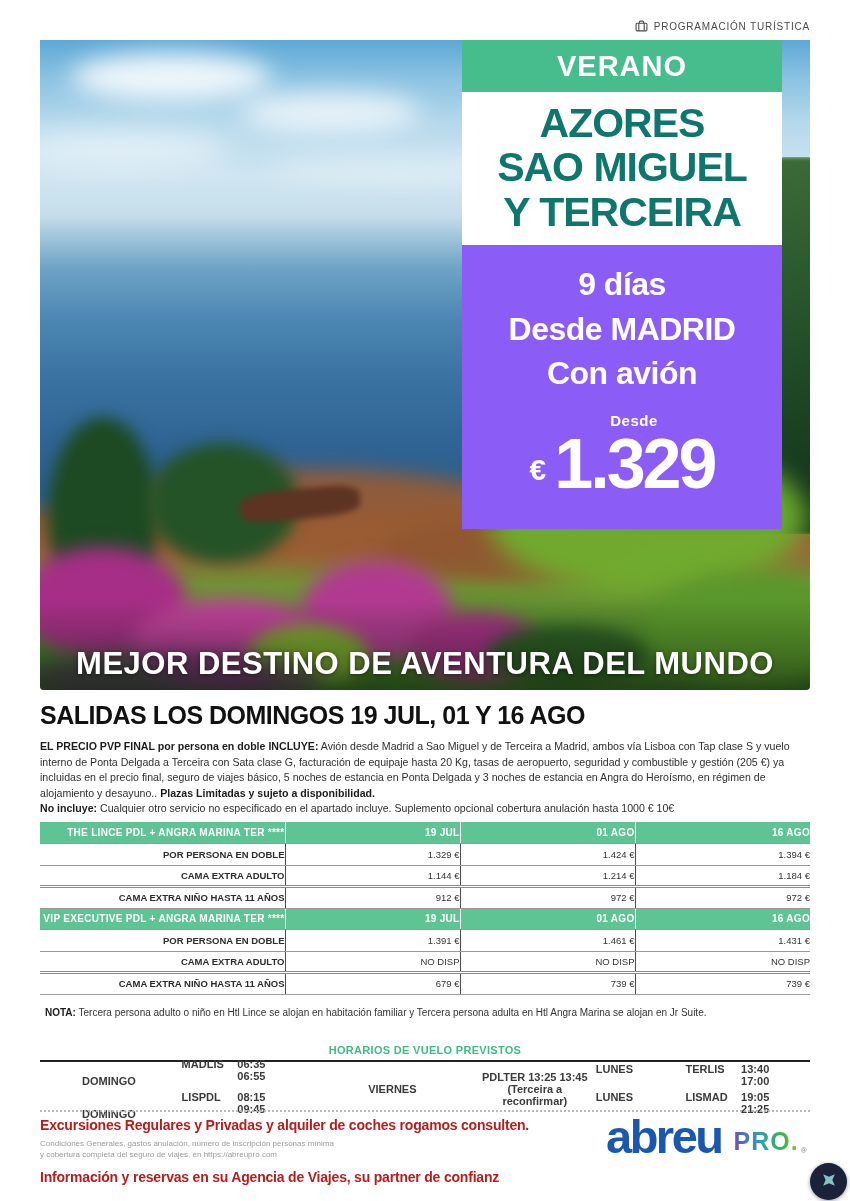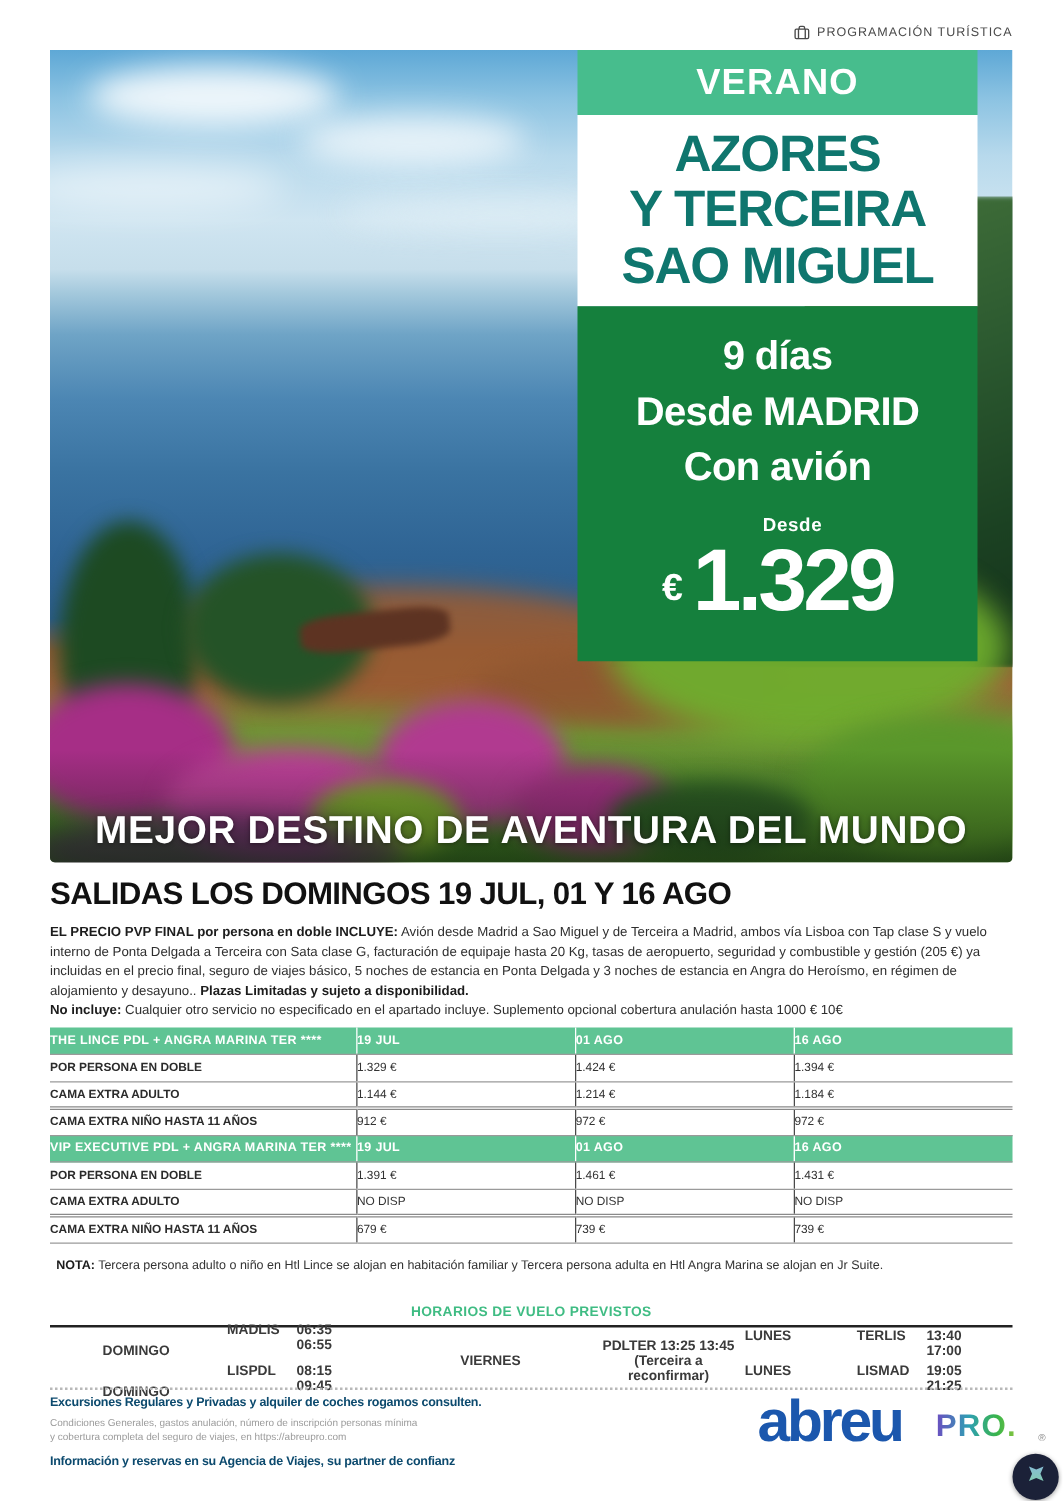--- a/index.html
+++ b/index.html
@@ -27,40 +27,40 @@
     background:linear-gradient(180deg, rgba(10,25,8,0) 0%, rgba(10,25,8,.35) 70%, rgba(10,25,8,.5) 100%); }
   .hero-banner { position:absolute; left:0; bottom:8px; width:100%; text-align:center;
     font-size:31px; font-weight:700; color:#fff; letter-spacing:.5px; text-shadow:0 1px 4px rgba(0,0,0,.45); }
 
   
   .green-box { position:absolute; top:0; left:422px; width:320px; }
   .box-season { background:#47bd8d; color:#fff; height:52px; line-height:52px; text-align:center;
     font-size:29px; font-weight:900; letter-spacing:1px; }
   .box-title { background:#fff; color:#0f766e; text-align:center; padding:9px 0 11px;
     font-size:41px; font-weight:900; line-height:1.08; letter-spacing:-1px; }
-  .box-body { background:#15803d; color:#fff; text-align:center; padding:17px 0 30px; }
+  .box-body { background:#8b5cf6; color:#fff; text-align:center; padding:17px 0 30px; }
   .box-line { font-size:32px; font-weight:800; line-height:1.4; letter-spacing:-.5px; }
   .box-desde { font-size:15px; font-weight:700; margin-top:16px; letter-spacing:.5px;margin-left:24px; }
   .price-row { margin-top:0; line-height:1; white-space:nowrap; }
   .price-cur { font-size:30px; font-weight:700; vertical-align:8px; margin-right:8px; }
   .price-amt { font-size:70px; font-weight:900; letter-spacing:-3px; }
 
   
   .salidas { position:absolute; top:701px; left:40px; width:770px;
     font-size:25px; font-weight:900; color:#111; letter-spacing:-.5px; }
   .para { position:absolute; left:40px; width:772px; font-size:10.6px; line-height:1.48; color:#2e2e2e; }
   .p-inc { top:739px; }
   .p-noinc { top:801px; }
   .para b { font-weight:700; color:#1c1c1c; }
 
   
   .ptable { position:absolute; top:822px; left:40px; width:770px; }
   .ptable table { width:100%; border-collapse:collapse; table-layout:fixed; }
   .ptable col.c0 { width:245px; } .ptable col.c1, .ptable col.c2, .ptable col.c3 { width:175px; }
-  .ptable td { height:21.5px; text-align:left; vertical-align:middle; font-size:9.5px; }
+  .ptable td { height:21.5px; text-align:right; vertical-align:middle; font-size:9.5px; }
   .ghead td { background:#5fc494; color:#fff; font-weight:900; letter-spacing:.3px; font-size:10px; border-bottom:1px solid #9a9a9a; }
   .ghead td + td { border-left:1px solid #fff; }
   .grow td { border-bottom:1px solid #9a9a9a; color:#333; }
   .grow td + td { border-left:1px solid #4a4a4a; }
   .grow td.lbl { font-weight:700; color:#2b2b2b; }
   .dbl td { border-bottom:3px double #8a8a8a; }
 
   .nota { position:absolute; top:1007px; left:45px; width:762px; font-size:10px; color:#333; }
   .nota b { color:#1c1c1c; }
 
@@ -78,25 +78,25 @@
   .sg2 .d { width:58px; }
   .sg2-block { margin-left:48px; text-align:center; }
   .sg2-note { font-weight:700; }
   .sg3 { margin-left:auto; margin-right:10px; }
   .sg3 .d { width:42px; } .sg3 .r { margin-left:48px; width:46px; } .sg3 .t { margin-left:10px; }
 
   .dotline { position:absolute; top:1110px; left:40px; width:770px; border-top:2px dotted #b8b8b8; }
 
   
   .foot { position:absolute; top:1117px; left:40px; width:540px; }
-  .f-bold { font-size:10px; font-weight:800; color:#0c4a6e; letter-spacing:-.2px; }
+  .f-bold { font-size:14px; font-weight:800; color:#b91c1c; letter-spacing:-.2px; }
   .f-small { font-size:8px; color:#9b9b9b; line-height:1.4; margin-top:5px; }
   .f-bold2 { margin-top:9px; }
 
-  .logo { position:absolute; top:1118px; left:606px; display:flex; align-items:flex-end;gap:15px; }
+  .logo { position:absolute; top:1118px; left:606px; display:flex; align-items:flex-end; }
   .logo-main { font-size:47px; font-weight:900; color:#1b57ad; letter-spacing:-2.5px; line-height:.82; }
   .logo-pro { font-size:25px; font-weight:900; letter-spacing:1px; margin-left:12px; margin-bottom:1px;
     background:linear-gradient(90deg,#6b4fc1 0%,#2f9fb3 40%,#39b54a 75%,#8dc63f 100%);
     -webkit-background-clip:text; background-clip:text; color:transparent; }
   .logo-reg { font-size:8px; color:#8a8a8a; margin-left:2px; margin-bottom:2px; }
 
   .fab { position:absolute; right:3px; bottom:1px; width:37px; height:37px; border-radius:50%;
     background:#1b2138; display:flex; align-items:center; justify-content:center; box-shadow:0 1px 4px rgba(0,0,0,.4); }
 </style>
 </head>
@@ -143,22 +143,22 @@
     <div class="blob" style="left:27%;top:90%;width:120px;height:60px;background:#7daa2d;filter:blur(8px);"></div>
     <div class="blob" style="left:58%;top:90%;width:160px;height:60px;background:#2c5a24;filter:blur(8px);"></div>
     <div class="blob" style="left:-2%;top:94%;width:300px;height:60px;background:#4d2a5a;filter:blur(10px);opacity:.7;"></div>
     <div class="hero-shade"></div>
     <div class="hero-banner">MEJOR DESTINO DE AVENTURA DEL MUNDO</div>
 
     <div class="green-box">
       <div class="box-season">VERANO</div>
       <div class="box-title">
         <div>AZORES</div>
+        <div>SAO MIGUEL</div>
         <div>Y TERCEIRA</div>
-        <div>SAO MIGUEL</div>
       </div>
       <div class="box-body">
         <div class="box-line">9 días</div>
         <div class="box-line">Desde MADRID</div>
         <div class="box-line">Con avión</div>
         <div class="box-desde">Desde</div>
         <div class="price-row">
           <span class="price-cur">€</span><span class="price-amt">1.329</span>
         </div>
       </div>

